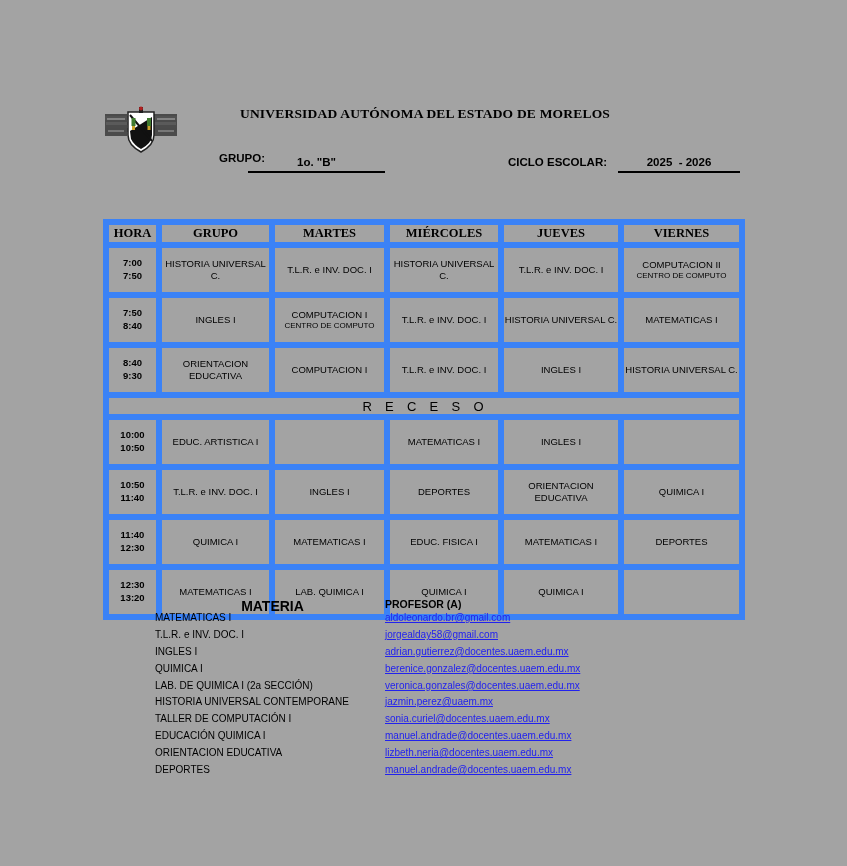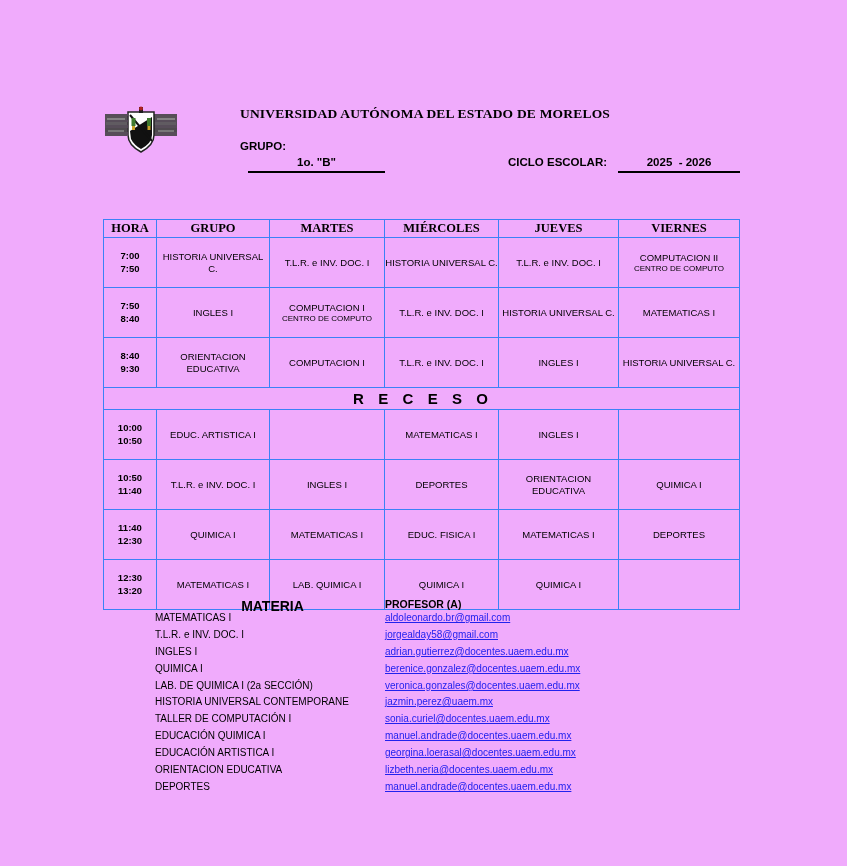--- a/index.html
+++ b/index.html
@@ -1,46 +1,46 @@
 <!DOCTYPE html>
 <html><head>
 <meta charset="utf-8">
 <style>
   html,body{margin:0;padding:0;background:#fff;}
-  .page{position:relative;width:847px;height:866px;background:#f0abfc;overflow:hidden;
+  .page{position:relative;width:847px;height:866px;background:#a3a3a3;overflow:hidden;
         font-family:"Liberation Sans",sans-serif;color:#000;}
 
   
   .logo{position:absolute;left:104px;top:105px;width:74px;height:50px;}
   .title-univ{position:absolute;left:120px;top:106px;width:610px;text-align:center;
               font-family:"Liberation Serif",serif;font-weight:bold;font-size:13.5px;letter-spacing:.2px;}
   .title-school{position:absolute;left:120px;top:129px;width:610px;text-align:center;
               font-family:"Liberation Serif",serif;font-weight:bold;font-size:11.5px;}
   .lbl{position:absolute;font-weight:bold;font-size:11.5px;white-space:pre;}
-  .grupo-label{left:219px;top:140px;margin-left:21px;}
+  .grupo-label{left:219px;top:152px;}
   .grupo-value{left:248px;top:156px;width:137px;text-align:center;}
   .grupo-line{position:absolute;left:248px;top:171px;width:137px;border-bottom:2px solid #000;}
   .ciclo-label{left:508px;top:156px;}
   .ciclo-value{left:618px;top:156px;width:122px;text-align:center;}
   .ciclo-line{position:absolute;left:618px;top:171px;width:122px;border-bottom:2px solid #000;}
   .semester{position:absolute;left:120px;top:187px;width:610px;text-align:center;
             font-weight:bold;font-size:11.5px;white-space:pre;}
 
   
   table.sched{position:absolute;left:103px;top:219px;width:636px;border-collapse:collapse;
               table-layout:fixed;}
-  table.sched th, table.sched td{border:1px solid #3b82f6;padding:0;vertical-align:middle;
+  table.sched th, table.sched td{border:6px solid #3b82f6;padding:0;vertical-align:middle;
               text-align:center;overflow:hidden;}
   table.sched th{height:17px;font-family:"Liberation Serif",serif;font-weight:bold;font-size:12.5px;}
   td.time-cell{font-weight:bold;font-size:9.5px;line-height:1.35;}
   td.subject-cell{font-size:9.5px;line-height:1.25;padding:2px 5px;}
   td.subject-cell .sub{font-size:8px;line-height:1.2;}
   tr.body-row{height:50px;}
   tr.receso-row{height:22px;}
-  td.receso-cell{font-weight:bold;font-size:15px;letter-spacing:2px;white-space:pre;}
+  td.receso-cell{font-weight:normal;font-size:13px;letter-spacing:2px;white-space:pre;}
 
   
   .materia-header{position:absolute;left:155px;top:598px;width:235px;text-align:center;
                   font-weight:bold;font-size:14px;}
   .profesor-header{position:absolute;left:385px;top:598px;width:230px;text-align:left;
                   font-weight:bold;font-size:10.5px;}
   .faculty{position:absolute;left:155px;top:610px;width:540px;}
   .faculty-row{position:relative;height:16.9px;}
   .faculty-row .materia{position:absolute;left:0;top:2px;font-size:10px;white-space:nowrap;}
   .faculty-row a.email{position:absolute;left:230px;top:2px;font-size:10px;white-space:nowrap;
@@ -289,24 +289,20 @@
       </div>
       <div class="faculty-row">
         <span class="materia">TALLER DE COMPUTACIÓN I</span>
         <a class="email" style="color: rgb(34, 34, 238);">sonia.curiel@docentes.uaem.edu.mx</a>
       </div>
       <div class="faculty-row">
         <span class="materia">EDUCACIÓN QUIMICA I</span>
         <a class="email" style="color: rgb(34, 34, 238);">manuel.andrade@docentes.uaem.edu.mx</a>
       </div>
       <div class="faculty-row">
-        <span class="materia">EDUCACIÓN ARTISTICA I</span>
-        <a class="email" style="color: rgb(34, 34, 238);">georgina.loerasal@docentes.uaem.edu.mx</a>
-      </div>
-      <div class="faculty-row">
         <span class="materia">ORIENTACION EDUCATIVA</span>
         <a class="email" style="color: rgb(34, 34, 238);">lizbeth.neria@docentes.uaem.edu.mx</a>
       </div>
       <div class="faculty-row">
         <span class="materia">DEPORTES</span>
         <a class="email" style="color: rgb(34, 34, 238);">manuel.andrade@docentes.uaem.edu.mx</a>
       </div>
     </div>
 
 </div>

